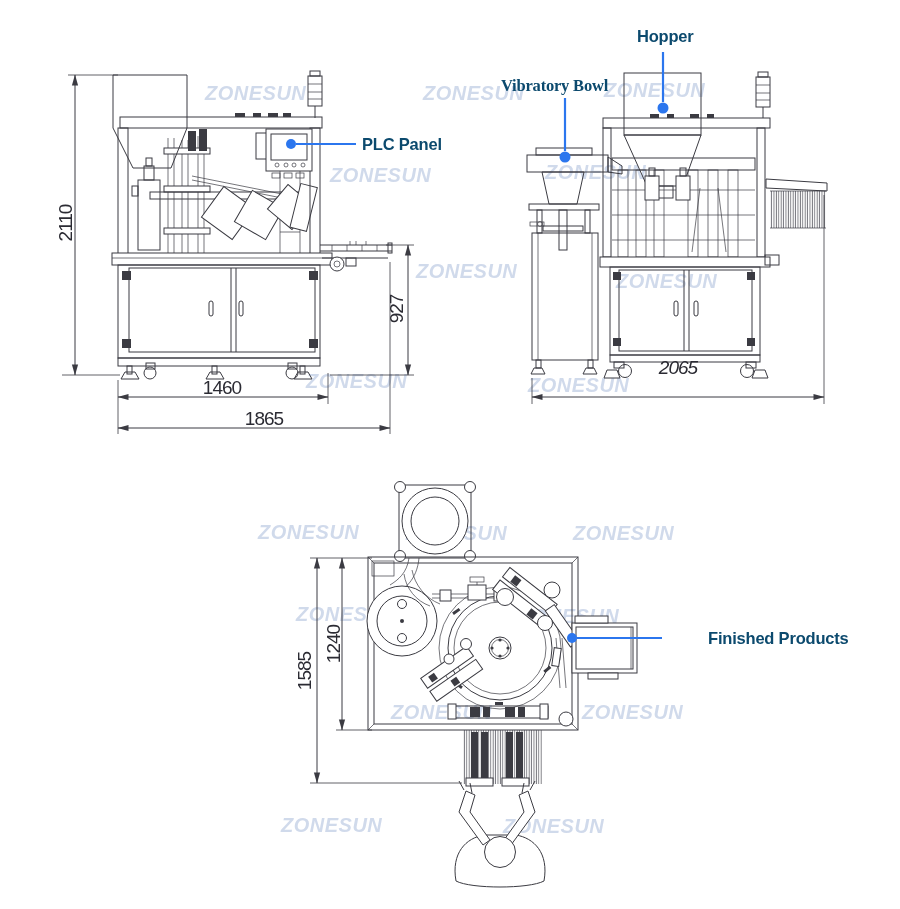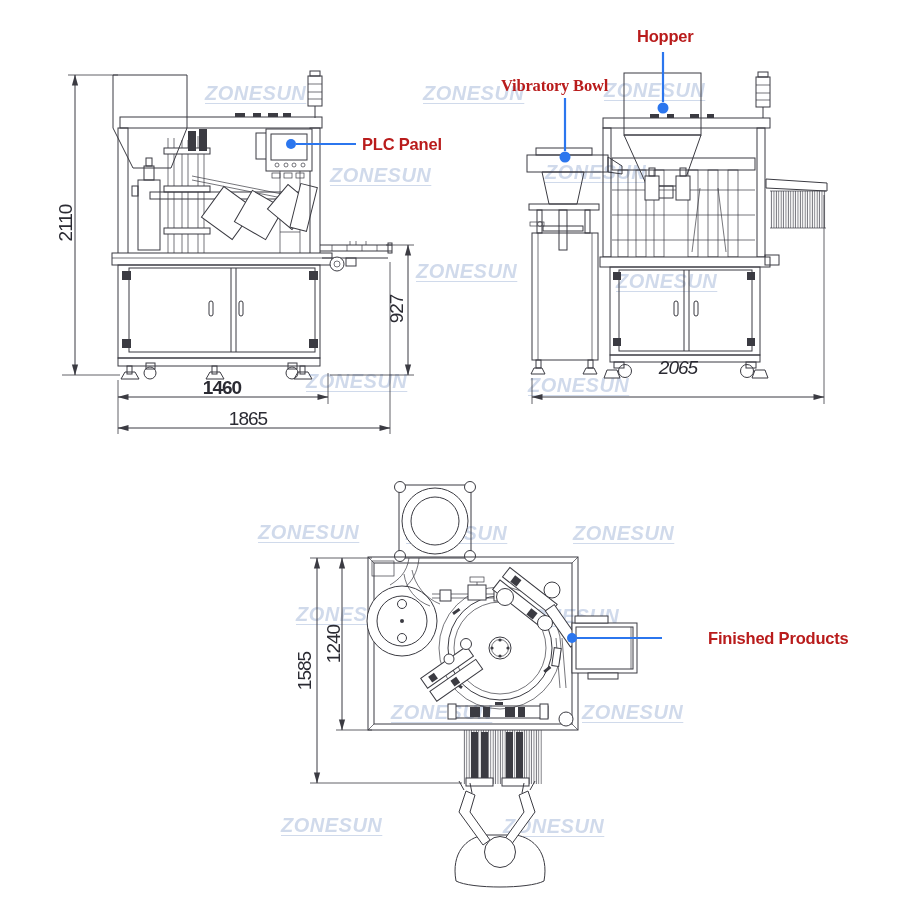--- a/index.html
+++ b/index.html
@@ -5,27 +5,27 @@
   html,body{margin:0;padding:0;}
   body{
     width:900px;height:909px;position:relative;background:#ffffff;
     font-family:"Liberation Sans", sans-serif;overflow:hidden;
   }
   #watermark-layer{position:absolute;inset:0;z-index:1;}
   .wm{
     position:absolute;white-space:nowrap;
     font:italic 700 20px "Liberation Sans", sans-serif;
     color:#cdd7ea;letter-spacing:.5px;opacity:.92;
-    text-decoration:underline;text-decoration-thickness:1px;text-underline-offset:3px;
+    text-decoration-thickness:1px;text-underline-offset:3px;
   }
   #drawing{position:absolute;left:0;top:0;z-index:2;}
   #label-layer{position:absolute;inset:0;z-index:3;pointer-events:none;}
   .callout-label{
     position:absolute;font:600 16.5px "Liberation Sans", sans-serif;
-    color:#b91c1c;letter-spacing:-.2px;white-space:nowrap;
+    color:#0c4a6e;letter-spacing:-.2px;white-space:nowrap;
   }
   .dim{
     position:absolute;font:400 19px "Liberation Sans", sans-serif;
     color:#2b2b33;letter-spacing:-1px;text-align:center;white-space:nowrap;
   }
   .dim-v{transform:rotate(-90deg);transform-origin:center;width:70px;}
   .dim-h{width:80px;}
   .ln{fill:none;stroke:#3b3b42;stroke-width:1;}
   .lw{fill:#ffffff;stroke:#3b3b42;stroke-width:1;}
   .fd{fill:#3b3b42;stroke:none;}
@@ -446,19 +446,19 @@
 </svg>
 
 <div id="label-layer">
 
   <div class="callout-label" style="left:362px;top:135px;">PLC Panel</div>
   <div class="callout-label" style="left:637px;top:27px;">Hopper</div>
   <div class="callout-label" style="left:501px;top:76px;font-family:Liberation Serif, serif;">Vibratory Bowl</div>
   <div class="callout-label" style="left:708px;top:629px;">Finished Products</div>
 
   <div class="dim dim-v" style="left:31px;top:212px;">2110</div>
-  <div class="dim dim-h" style="left:182px;top:377px;font-weight:bold;">1460</div>
-  <div class="dim dim-h" style="left:208px;top:408px;">1865</div>
+  <div class="dim dim-h" style="left:182px;top:377px;">1460</div>
+  <div class="dim dim-h" style="left:224px;top:408px;">1865</div>
   <div class="dim dim-v" style="left:362px;top:298px;">927</div>
   <div class="dim dim-h" style="left:638px;top:357px;font-style:italic;">2065</div>
   <div class="dim dim-v" style="left:270px;top:660px;">1585</div>
   <div class="dim dim-v" style="left:299px;top:633px;">1240</div>
 </div>
 
 </body></html>

